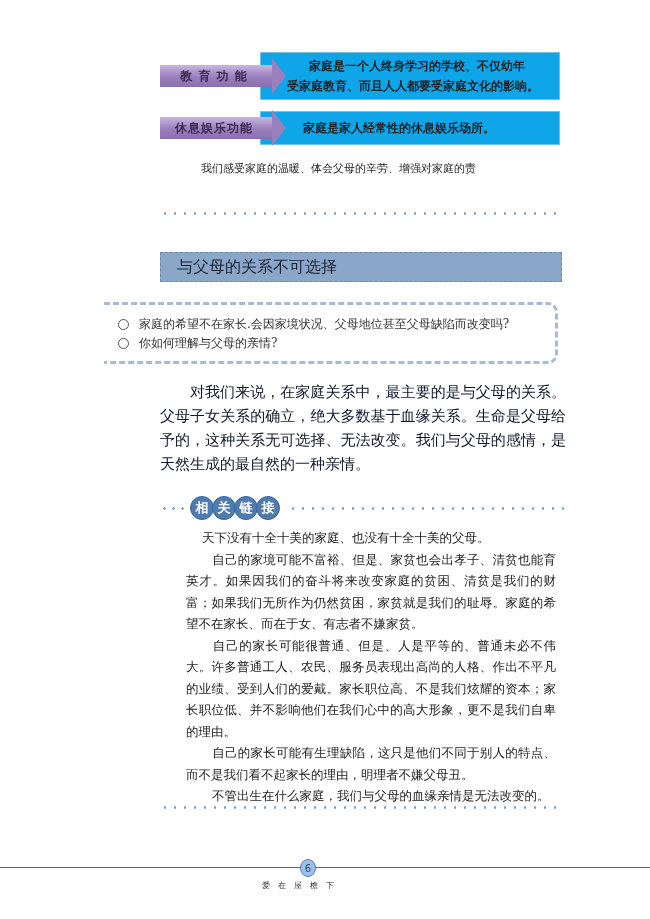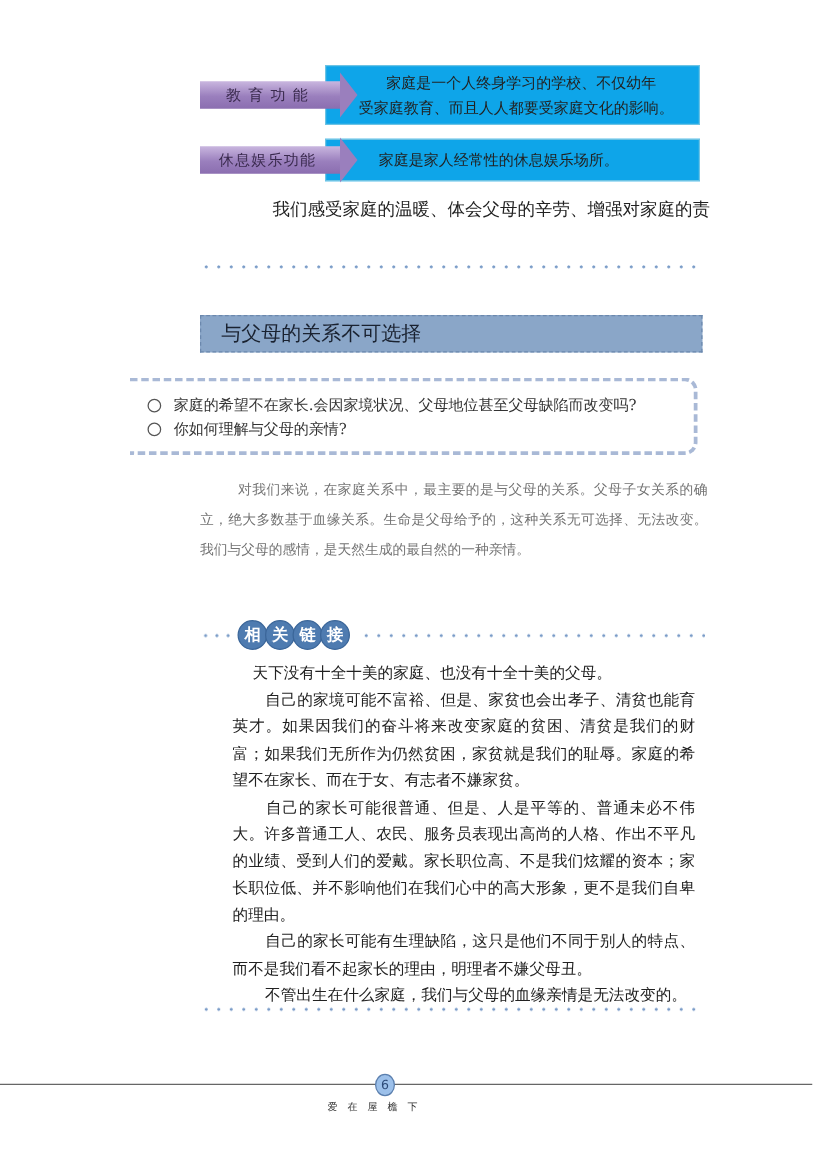--- a/index.html
+++ b/index.html
@@ -1,41 +1,41 @@
 <!DOCTYPE html>
 <html><head>
   <meta charset="utf-8">
   <style>
     * { margin: 0; padding: 0; box-sizing: border-box; }
     html, body { width: 650px; height: 919px; background: #ffffff; overflow: hidden; }
     body { position: relative; font-family: "DejaVu Serif", "Liberation Serif", serif; color: #222; }
 
     
-    .func-row { position: absolute; left: 160px; display: flex; align-items: flex-start; }
+    .func-row { position: absolute; left: 160px; display: flex; align-items: flex-start; font-weight: bold; }
     .func-label {
       position: relative; width: 112px; background: linear-gradient(180deg, #c9b6df 0%, #9a7fbd 55%, #8b6eb0 100%);
       color: #3a2a4e; font-size: 12px; letter-spacing: 1px; display: flex; align-items: center; justify-content: center;
       height: 22px; align-self: center; z-index: 2; padding-right: 4px;
     }
     .func-label::after {
       content: ""; position: absolute; right: -14px; top: -7px;
       border-top: 18px solid transparent; border-bottom: 18px solid transparent;
       border-left: 14px solid #9a7fbd;
     }
     .func-box {
       background: #0ea5e9; border: 1px solid #6cc3e4; margin-left: -12px;
       font-size: 12px; line-height: 20px; color: #222; padding: 4px 12px 4px 26px;
       display: flex; align-items: center;
     }
     #row1 { top: 52px; }
     #row1 .func-box { width: 300px; height: 48px; }
     #row2 { top: 111px; }
     #row2 .func-box { width: 300px; height: 34px; justify-content: flex-start; padding-left: 42px; }
 
-    .para-small { position: absolute; left: 192px; width: 390px; font-size: 14px; line-height: 22px; color: #222; }
+    .para-small { position: absolute; left: 175px; width: 390px; font-size: 11px; line-height: 22px; color: #222; font-family: Liberation Serif, serif; }
     .para-small .indent { display: inline-block; width: 26px; }
 
     .dot-line {
       position: absolute; left: 160px; width: 402px; height: 3px;
       background-image: radial-gradient(circle, #7a9cc8 1px, transparent 1.4px);
       background-size: 10px 3px; background-repeat: repeat-x;
     }
 
     .section-header {
       position: absolute; left: 160px; top: 252px; width: 402px; height: 30px;
@@ -49,21 +49,21 @@
       border: 3px dashed #a9b9d6; border-radius: 0 10px 10px 0;
       border-left: none; padding: 10px 0 0 14px;
     }
     .question-item { display: flex; align-items: center; font-size: 12px; line-height: 19px; color: #333; }
     .question-item .bullet {
       width: 11px; height: 11px; border: 1px solid #555; border-radius: 50%; margin-right: 10px; flex-shrink: 0;
     }
 
     .main-para {
       position: absolute; left: 160px; top: 380px; width: 406px;
-      font-family: "DejaVu Sans", "Liberation Sans", sans-serif; font-size: 11px; line-height: 24px; color: #737373;
+      font-family: "DejaVu Sans", "Liberation Sans", sans-serif; font-size: 15px; line-height: 24px; color: #0f172a;
       text-align: justify;
     }
     .main-para .indent { display: inline-block; width: 30px; }
 
     .link-header { position: absolute; left: 160px; top: 495px; width: 404px; height: 26px; display: flex; align-items: center; }
     .link-dots-left {
       width: 26px; height: 3px;
       background-image: radial-gradient(circle, #7a9cc8 1px, transparent 1.4px);
       background-size: 9px 3px; background-repeat: repeat-x;
     }

